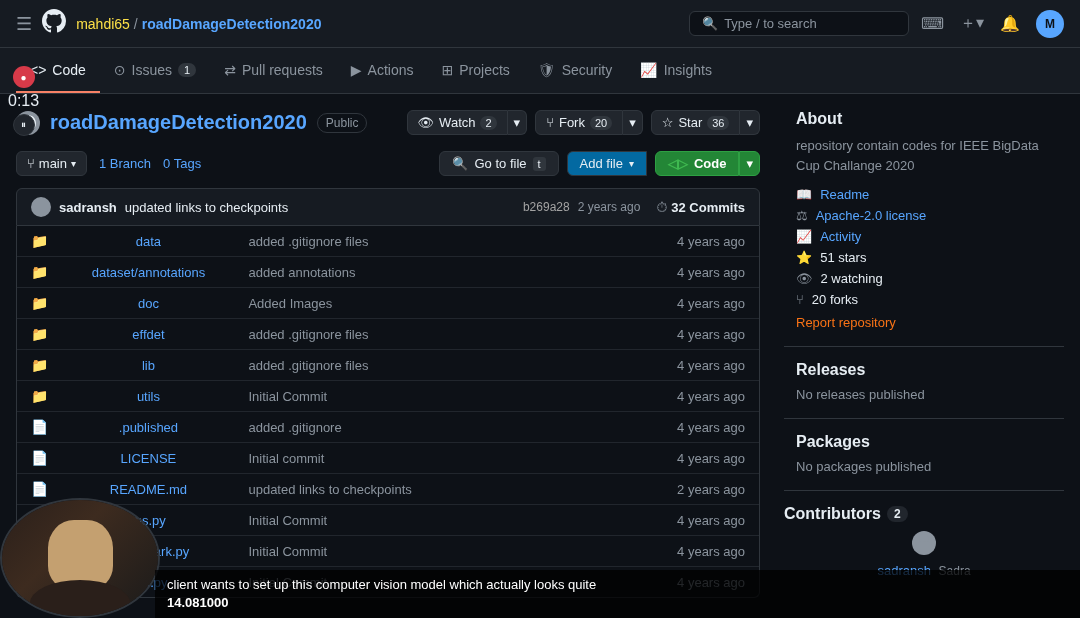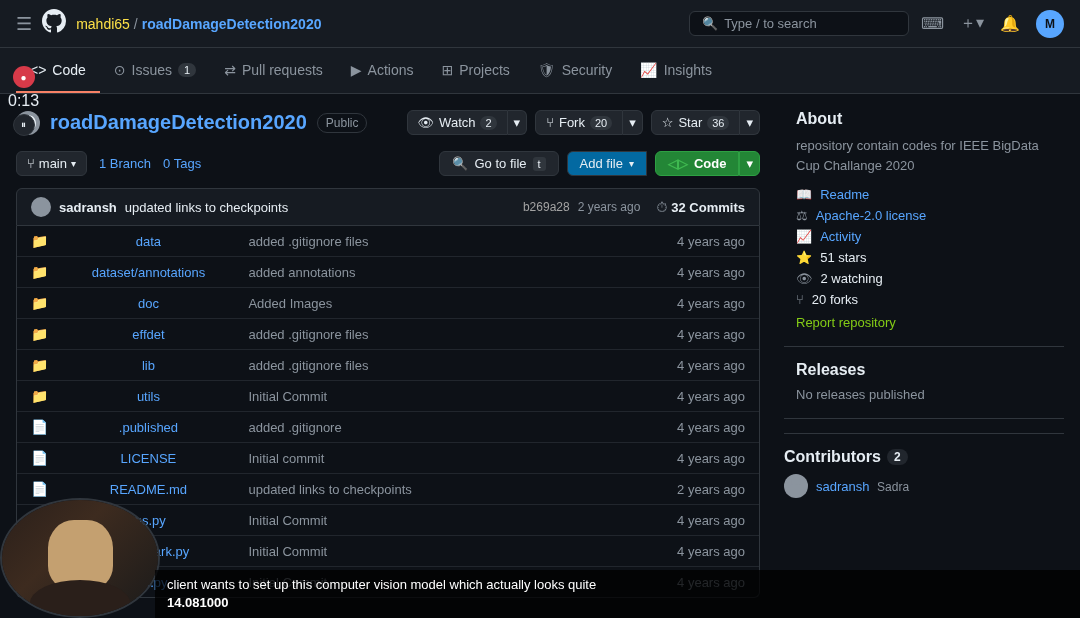--- a/index.html
+++ b/index.html
@@ -325,21 +325,21 @@
     }
     .about-link-icon { color: #8b949e; font-size: 13px; }
     .stat-row {
       display: flex;
       align-items: center;
       gap: 8px;
       color: #e6edf3;
       font-size: 13px;
     }
     .stat-icon { color: #8b949e; font-size: 13px; }
-    .report-link { color: #84cc16; font-size: 13px; cursor: pointer; margin-top: 4px; }
+    .report-link { color: #f97316; font-size: 13px; cursor: pointer; margin-top: 4px; }
 
     .section-divider {
       border: none;
       border-top: 1px solid #30363d;
       margin: 14px 0;
     }
 
     .section-title {
       font-size: 16px;
       font-weight: 600;
@@ -357,20 +357,21 @@
       background: #21262d;
       border-radius: 20px;
       padding: 1px 7px;
       font-size: 12px;
       color: #e6edf3;
     }
     .contributor-row {
       display: flex;
       align-items: center;
       gap: 8px;
+      flex-direction: column;
     }
     .contrib-avatar {
       width: 24px; height: 24px; border-radius: 50%;
       background: #8b949e;
       overflow: hidden;
       flex-shrink: 0;
     }
     .contrib-name { color: #58a6ff; font-size: 13px; }
 
     
@@ -705,20 +706,24 @@
 
     <hr class="section-divider">
 
     <div class="about-section">
       <div class="section-title">Releases</div>
       <div class="no-content">No releases published</div>
     </div>
 
     <hr class="section-divider">
 
+    <div class="about-section">
+      <div class="section-title">Packages</div>
+      <div class="no-content">No packages published</div>
+    </div>
 
     <hr class="section-divider">
 
     <div class="contributors-section">
       <div class="contributors-title">
         <span>Contributors</span>
         <span class="contrib-badge">2</span>
       </div>
       <div class="contributor-row">
         <div class="contrib-avatar">

